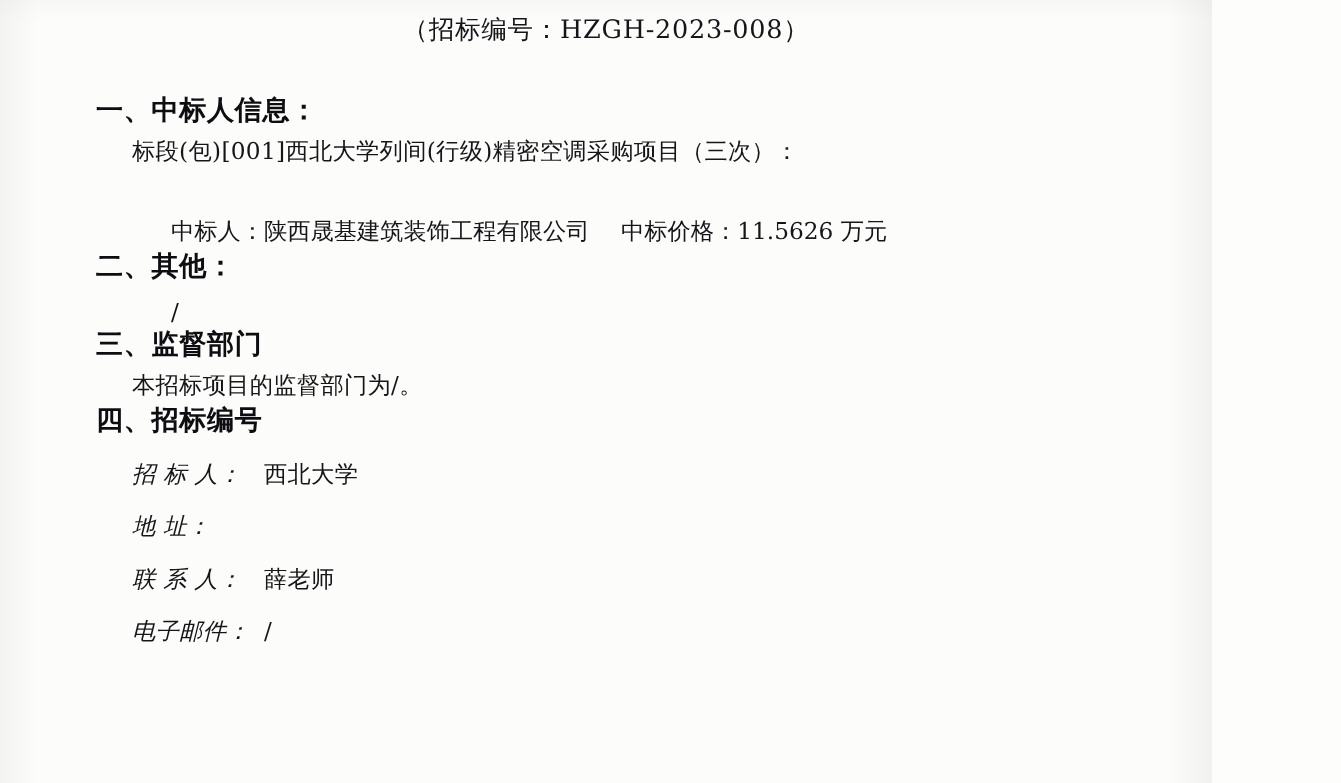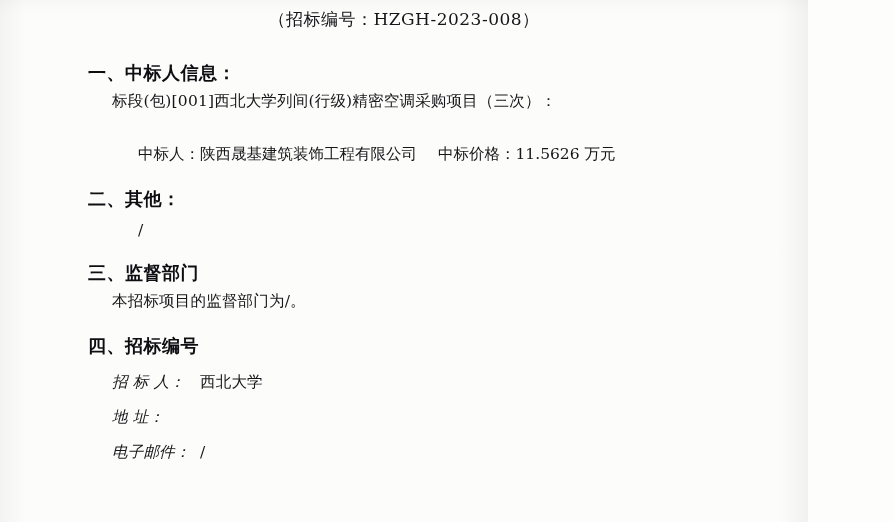--- a/index.html
+++ b/index.html
@@ -30,28 +30,27 @@
   }
   .doc-number {
     text-align: center;
     font-size: 17px;
     letter-spacing: 0.5px;
     padding-top: 8px;
     color: #15151a;
   }
   .body-block {
     margin-top: 30px;
-    padding-left: 88px;
+    padding-left: 64px;
     padding-right: 60px;
   }
   .section-head {
     font-size: 18px;
     font-weight: bold;
     color: #0d0d12;
-    margin-top: 22px;
     margin-bottom: 6px;
     letter-spacing: 0.5px;
   }
   .section-head.first {
     margin-top: 0;
   }
   .para {
     font-size: 15.5px;
     color: #16161a;
     margin: 3px 0 0 0;
@@ -136,20 +135,24 @@
 
     <div class="contact-row">
       <span class="contact-label">招  标  人：</span>
       <span class="contact-value">西北大学</span>
     </div>
 
     <div class="contact-row">
       <span class="contact-label">地        址：</span>
     </div>
 
+    <div class="contact-row">
+      <span class="contact-label">联  系  人：</span>
+      <span class="contact-value">薛老师</span>
+    </div>
 
 
     <div class="contact-row">
       <span class="contact-label">电子邮件：</span>
       <span class="contact-value">/</span>
     </div>
 
   </div>
 </div>
 

